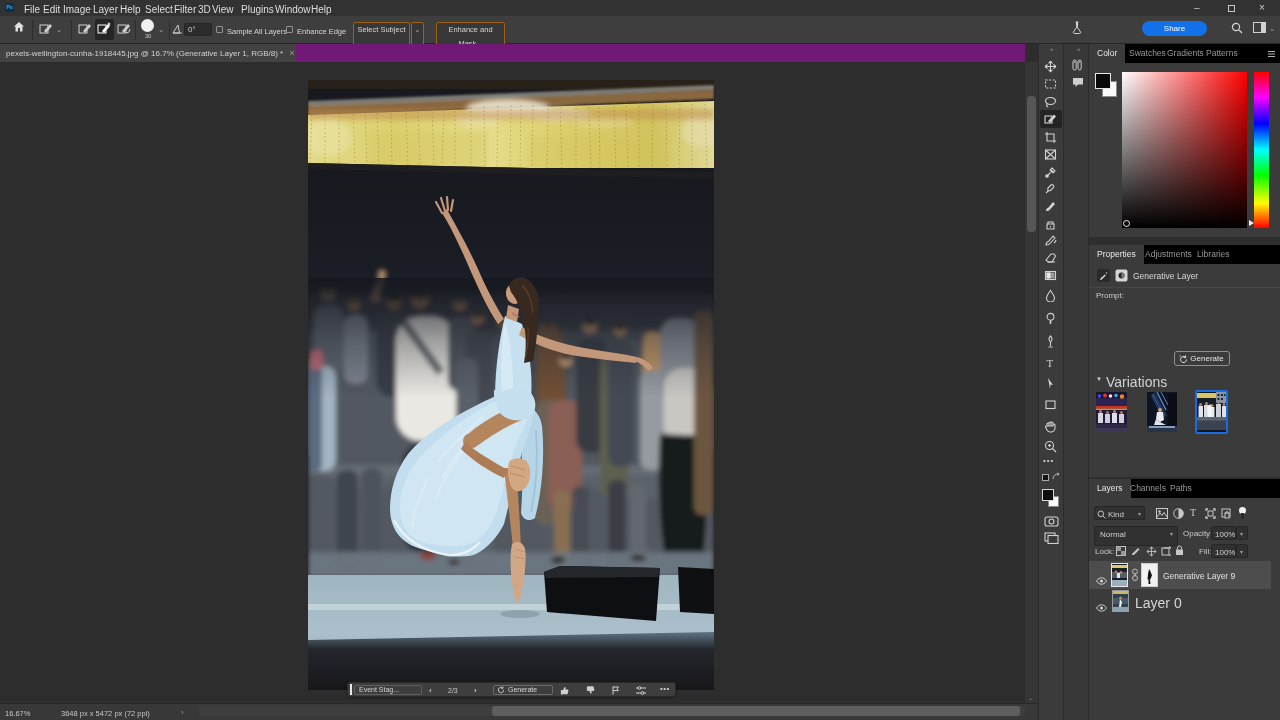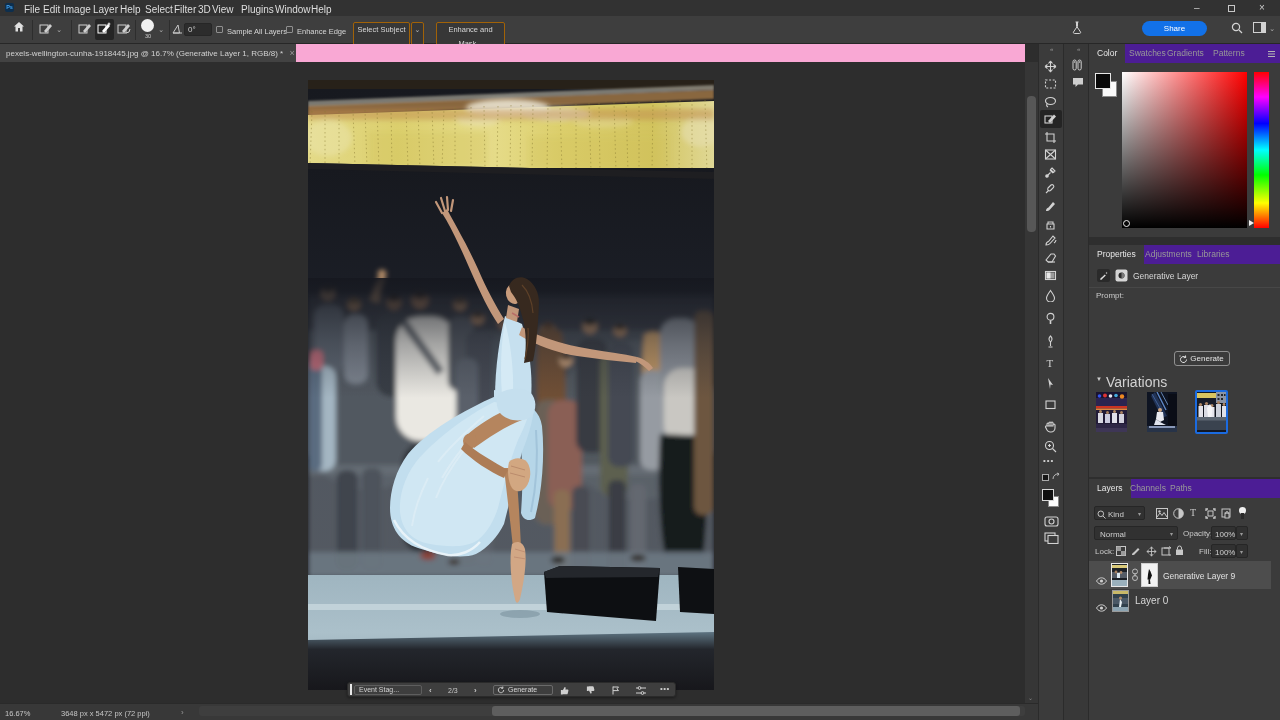--- a/index.html
+++ b/index.html
@@ -8,35 +8,35 @@
 #menubar{left:0;top:0;width:1280px;height:16px;background:#323232}
 #menubar .mi{position:absolute;top:3.5px;font-size:10px;color:#dedede}
 #pslogo{position:absolute;left:5px;top:2.5px;width:9px;height:9px;background:#0d2f4e;border-radius:2px;color:#43a5f5;font-size:5.5px;font-weight:bold;text-align:center;line-height:9px}
 
 #optbar{left:0;top:16px;width:1280px;height:28px;background:#3e3e3e;border-bottom:1px solid #272727}
 .sep{position:absolute;top:4px;width:1px;height:20px;background:#2d2d2d}
 .obtn{position:absolute;top:6px;height:24px;background:#373737;border:1px solid #a16207;border-radius:2px;color:#d6d6d6;font-size:7.5px;text-align:center}
 .cbx{position:absolute;top:10px;width:7px;height:7px;border:1px solid #909090;border-radius:1px;background:transparent}
 .olbl{position:absolute;top:10.5px;font-size:7.5px;color:#d6d6d6}
 
-#tabstrip{left:0;top:44px;width:1025px;height:18px;background:#f9a8d4}
+#tabstrip{left:0;top:44px;width:1025px;height:18px;background:#701a75}
 #doctab{position:absolute;left:0;top:0;width:296px;height:18px;background:#424242;color:#d2d2d2;font-size:8px;line-height:18px;padding-left:6px;white-space:nowrap}
 #doctab .x{color:#9a9a9a;margin-left:4px;font-size:9px}
 
 #canvas{left:0;top:62px;width:1025px;height:641px;background:#2d2d2d}
 
 #vscroll{left:1025px;top:62px;width:13px;height:641px;background:#363636}
 #vthumb{position:absolute;left:2px;top:34px;width:9px;height:136px;background:#575757;border-radius:4px}
 #toolbar{left:1038px;top:44px;width:25px;height:676px;background:#3b3b3b;border-left:1px solid #2b2b2b}
 #dock2{left:1063px;top:44px;width:25px;height:676px;background:#383838;border-left:1px solid #2b2b2b}
 #panels{left:1088px;top:44px;width:192px;height:676px;background:#3b3b3b;border-left:1px solid #2b2b2b}
 
 #statusbar{left:0;top:703px;width:1038px;height:17px;background:#383838;border-top:1px solid #2a2a2a}
 
-.ptabs{position:absolute;left:0;width:192px;height:19px;background:#4c1d95}
+.ptabs{position:absolute;left:0;width:192px;height:19px;background:#000000}
 .ptab{position:absolute;top:0;height:19px;font-size:8.5px;color:#989898;line-height:19px;padding:0 8px}
 .ptab.act{background:#3b3b3b;color:#e8e8e8}
 .pgap{position:absolute;left:0;width:192px;background:#2e2e2e}
 .fld{position:absolute;background:#313131;border:1px solid #262626;border-radius:2px;color:#cfcfcf;font-size:8px}
 </style></head>
 <body>
 <div id="app">
 <div class="abs" id="menubar">
   <div id="pslogo">Ps</div>
   <div class="mi" style="left:24px">File</div>
@@ -419,21 +419,21 @@
       </svg>
       <svg style="position:absolute;left:8px;top:33px" width="12" height="11" viewBox="0 0 12 11">
         <path d="M1 1 h10 v6.5 h-5 l-2.5 2.5 v-2.5 h-2.5 z" fill="#cfcfcf"></path>
       </svg>
     </div>
 <div class="abs" id="panels">
       <div class="ptabs" style="top:0px">
         <div class="ptab act" style="left:0px">Color</div>
         <div class="ptab" style="left:32px">Swatches</div>
         <div class="ptab" style="left:70px">Gradients</div>
-        <div class="ptab" style="left:116px">Patterns</div>
+        <div class="ptab" style="left:109px">Patterns</div>
         <div style="position:absolute;right:6px;top:7px;width:7px;height:1px;background:#b5b5b5;box-shadow:0 2.5px #b5b5b5,0 5px #b5b5b5"></div>
       </div>
       <div style="position:absolute;left:13px;top:37px;width:15px;height:16px;background:#fafafa;border:1px solid #8a8a8a"></div>
       <div style="position:absolute;left:6px;top:29px;width:16px;height:16px;background:#0a0a0a;border:1px solid #e8e8e8"></div>
       <div style="position:absolute;left:33px;top:28px;width:125px;height:156px;background:linear-gradient(to bottom, rgba(0,0,0,0) 0%, #000 100%), linear-gradient(to right, #fff 0%, #f00 100%)"></div>
       <div style="position:absolute;left:34px;top:176px;width:7px;height:7px;border:1px solid #eee;border-radius:50%"></div>
       <div style="position:absolute;left:165px;top:28px;width:15px;height:156px;background:linear-gradient(to bottom,#f00 0%,#f0f 16%,#00f 33%,#0ff 50%,#0f0 66%,#ff0 84%,#f00 100%)"></div>
       <div style="position:absolute;left:160px;top:176px;width:0;height:0;border-top:3.5px solid transparent;border-bottom:3.5px solid transparent;border-left:5px solid #f2f2f2"></div>
       <div class="pgap" style="top:193px;height:8px"></div>
       <div class="ptabs" style="top:201px">
@@ -547,21 +547,21 @@
         <path d="M1 3 v-2 h2 M8 1 h2 v2 M10 8 v2 h-2 M3 10 h-2 v-2" stroke="#c8c8c8" stroke-width="1.3" fill="none"></path>
         <rect x="3" y="3" width="5" height="5" stroke="#c8c8c8" fill="none"></rect>
       </svg>
       <svg style="position:absolute;left:132px;top:464px" width="10" height="11" viewBox="0 0 10 11">
         <rect x="1" y="1" width="8" height="8" stroke="#c8c8c8" fill="none"></rect>
         <rect x="4" y="5" width="4" height="5" fill="#3b3b3b" stroke="#c8c8c8"></rect>
         <path d="M4.8 6 v-1.2 a1.2 1.2 0 0 1 2.4 0 V6" stroke="#c8c8c8" fill="none"></path>
       </svg>
       <div style="position:absolute;left:150px;top:463px;width:7px;height:7px;background:#f0f0f0;border-radius:50%"></div>
       <div style="position:absolute;left:152px;top:469px;width:3px;height:6px;background:#2a2a2a"></div>
-      <div class="fld" style="left:5px;top:482px;width:84px;height:14px">
+      <div class="fld" style="left:5px;top:482px;width:84px;height:20px">
         <span style="position:absolute;left:5px;top:2.5px">Normal</span>
         <span style="position:absolute;right:4px;top:2.5px;color:#9a9a9a;font-size:6px">▾</span>
       </div>
       <div style="position:absolute;left:94px;top:485px;font-size:8px;color:#c9c9c9">Opacity:</div>
       <div class="fld" style="left:122px;top:482px;width:25px;height:14px">
         <span style="position:absolute;left:3px;top:2.5px">100%</span>
       </div>
       <div class="fld" style="left:147px;top:482px;width:12px;height:14px">
         <span style="position:absolute;left:3px;top:2.5px;color:#9a9a9a;font-size:6px">▾</span>
       </div>
@@ -622,21 +622,21 @@
           <circle cx="5.5" cy="4" r="1.6" fill="#cfcfcf"></circle>
         </svg></div>
       <div style="position:absolute;left:23px;top:546px;width:17px;height:22px;border:1px solid #9a9a9a;background:#30404c"><svg width="15" height="20" viewBox="0 0 15 20">
           <rect width="15" height="20" fill="#30404c"></rect>
           <rect x="0" y="0" width="15" height="3" fill="#c8b868"></rect>
           <rect x="0" y="7" width="15" height="6" fill="#4a5866"></rect>
           <path d="M7 8 l2 3 -1 5 -2 0z" fill="#e8f0f4"></path>
           <circle cx="7.5" cy="7" r="1.5" fill="#b08a68"></circle>
           <rect x="0" y="16" width="15" height="4" fill="#8ca4b2"></rect>
         </svg></div>
-      <div style="position:absolute;left:46px;top:551px;font-size:10px;color:#d6d6d6">Layer 0</div>
+      <div style="position:absolute;left:46px;top:551px;font-size:14px;color:#d6d6d6">Layer 0</div>
     </div>
 <div class="abs" id="statusbar">
   <div style="position:absolute;left:5px;top:5px;font-size:7.5px;color:#c6c6c6">16.67%</div>
   <div style="position:absolute;left:61px;top:5px;font-size:7.5px;color:#c6c6c6">3648 px x 5472 px (72 ppi)</div>
   <div style="position:absolute;left:181px;top:4px;font-size:8px;color:#9a9a9a">›</div>
   <div style="position:absolute;left:199px;top:2px;width:826px;height:10px;background:#3e3e3e;border-radius:3px"></div>
   <div style="position:absolute;left:492px;top:2px;width:528px;height:10px;background:#5e5e5e;border-radius:3px"></div>
 </div>
 <div style="position:absolute;left:347px;top:682px;width:329px;height:15px;background:#3e3e3e;border:1px solid #2a2a2a;border-radius:3px;box-shadow:0 1px 3px rgba(0,0,0,.4)">
 <div style="position:absolute;left:2px;top:1px;width:1.5px;height:11px;background:#e8e8e8"></div>

